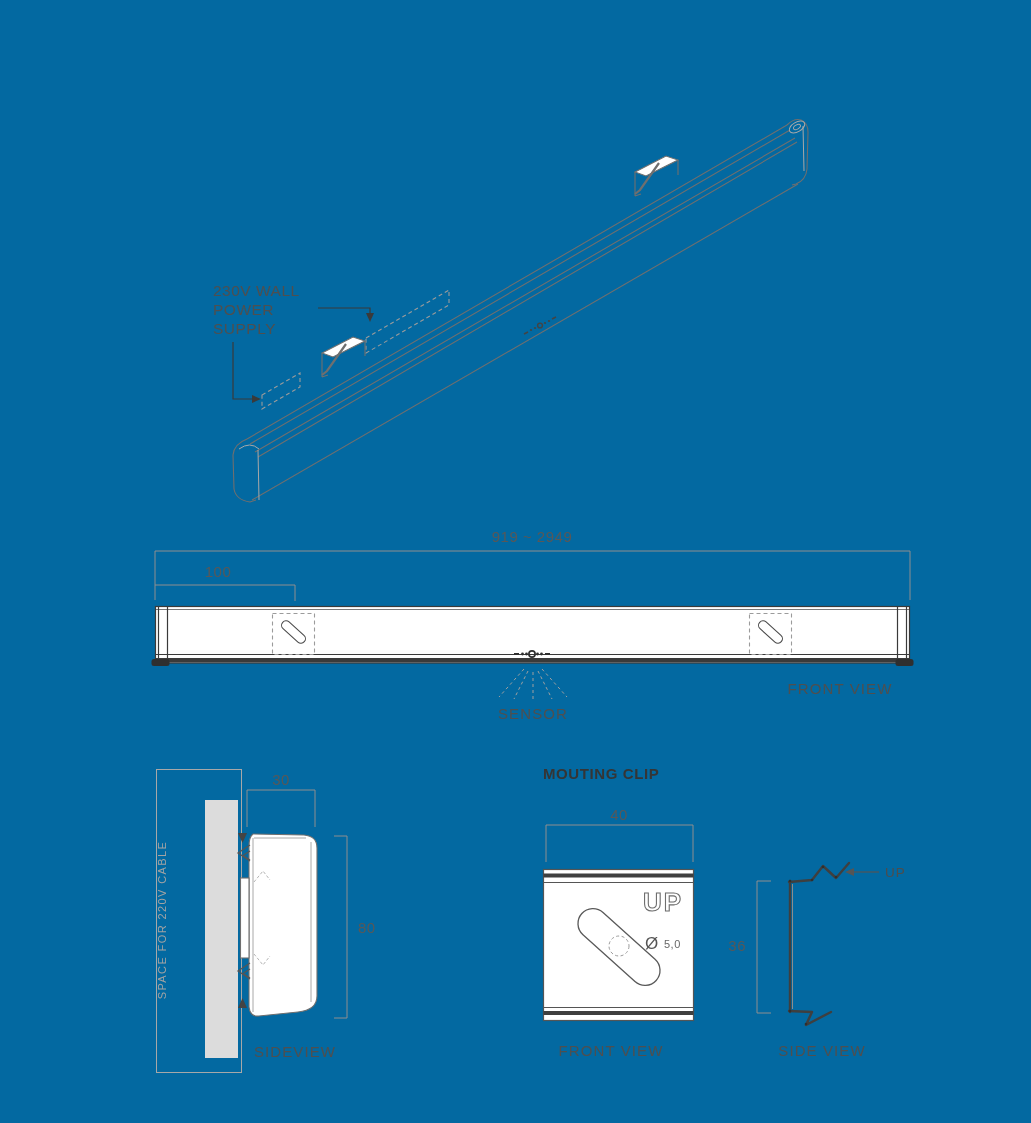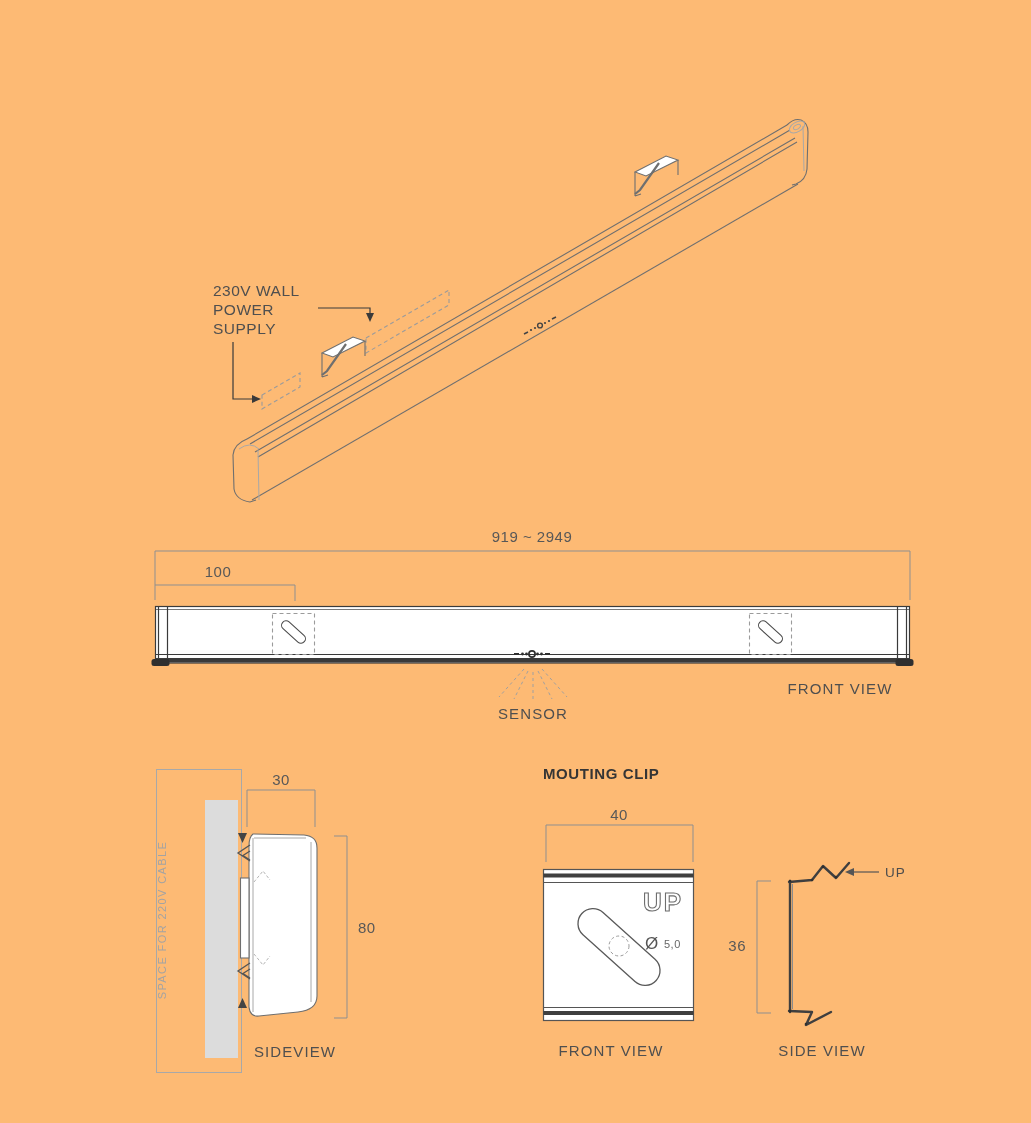--- a/index.html
+++ b/index.html
@@ -1,16 +1,16 @@
 <!DOCTYPE html>
 <html><head>
 <meta charset="utf-8">
 <style>
   html,body{margin:0;padding:0;background:#ffffff;}
-  .stage{position:relative;width:1031px;height:1123px;background:#fdba74;overflow:hidden;
+  .stage{position:relative;width:1031px;height:1123px;background:#0369a1;overflow:hidden;
          font-family:"Liberation Sans", sans-serif;}
   svg{display:block;}
   
   .ln-dark{stroke:#3a3a3a;stroke-width:1.2;fill:none;}
   .ln-med{stroke:#6f6f6f;stroke-width:1.1;fill:none;}
   .ln-thin{stroke:#8f8f8f;stroke-width:1;fill:none;}
   .ln-light{stroke:#a8a8a8;stroke-width:1;fill:none;}
   .ln-dash{stroke:#9b9b9b;stroke-width:1.1;fill:none;stroke-dasharray:4 3;}
   .ln-dash-light{stroke:#b5b5b5;stroke-width:1;fill:none;stroke-dasharray:3 2;}
   .fill-white{fill:#ffffff;}

